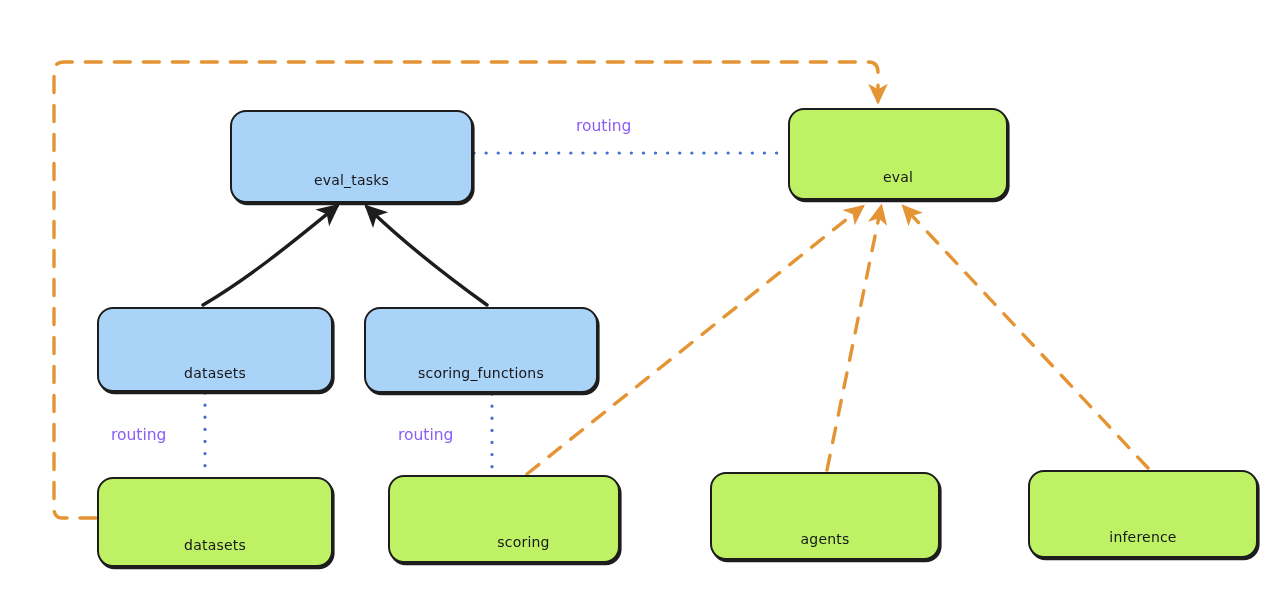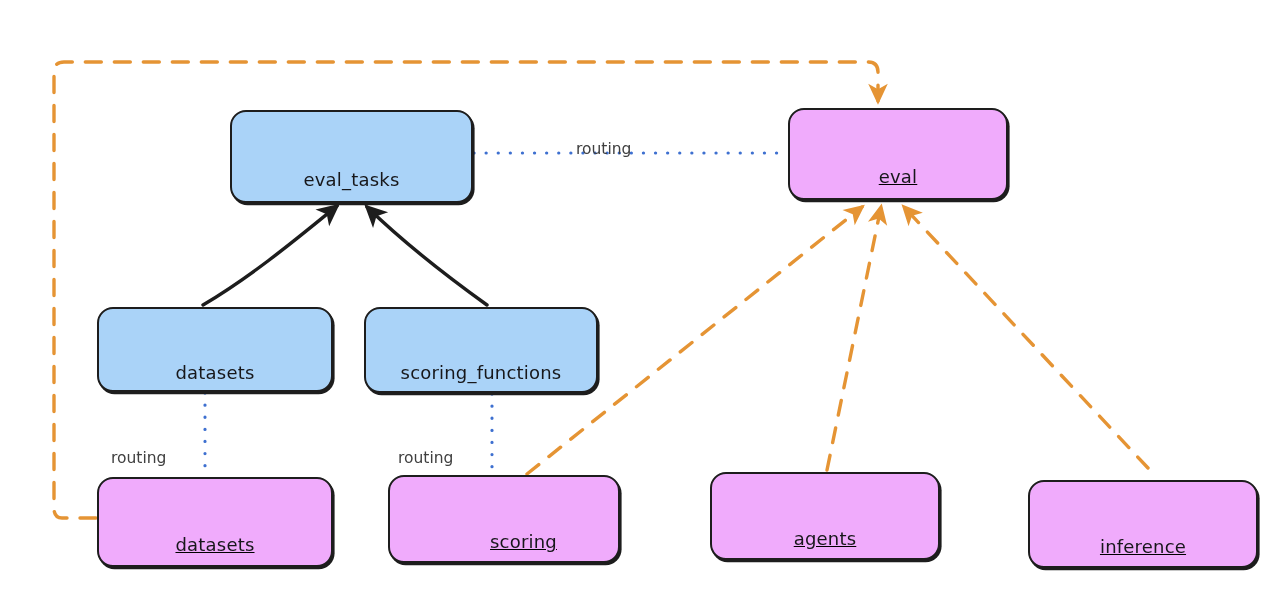--- a/index.html
+++ b/index.html
@@ -31,40 +31,39 @@
     box-sizing: border-box;
     display: flex;
     align-items: center;
     justify-content: center;
     border: 2.6px solid #1d1d1d;
     border-radius: 16px;
     box-shadow: 1.6px 2.2px 0 #1d1d1d;
     z-index: 3;
   }
   .node.blue  { background: #aad3f8; }
-  .node.green { background: #f0abfc; text-decoration: underline; }
+  .node.green { background: #bef264; }
   .node-label {
     font-family: "DejaVu Sans", sans-serif;
-    font-size: 18px;
+    font-size: 14px;
     line-height: 1;
     color: #17171a;
     letter-spacing: 0.2px;
     white-space: nowrap;
     user-select: none;
     margin-top: 46px;
   }
   .edge-label {
     position: absolute;
     font-family: "DejaVu Sans", sans-serif;
     font-size: 15.5px;
-    color: #404040;
+    color: #8b5cf6;
     white-space: nowrap;
     z-index: 4;
     user-select: none;
-    margin-top: 23px;
   }
 </style>
 </head>
 <body>
 
 <div id="canvas">
 
   <svg id="edges" viewBox="0 0 1280 596" width="1280" height="596" xmlns="http://www.w3.org/2000/svg">
 
     <defs>
@@ -133,17 +132,17 @@
   </div>
 
   <div class="node green" style="left:388px; top:475px; width:232px; height:88px;padding-left:39px;">
     <span class="node-label">scoring</span>
   </div>
 
   <div class="node green" style="left:710px; top:472px; width:230px; height:88px;">
     <span class="node-label">agents</span>
   </div>
 
-  <div class="node green" style="left:1028px; top:480px; width:230px; height:88px;">
+  <div class="node green" style="left:1028px; top:470px; width:230px; height:88px;">
     <span class="node-label">inference</span>
   </div>
 
 </div>
 
 </body></html>

